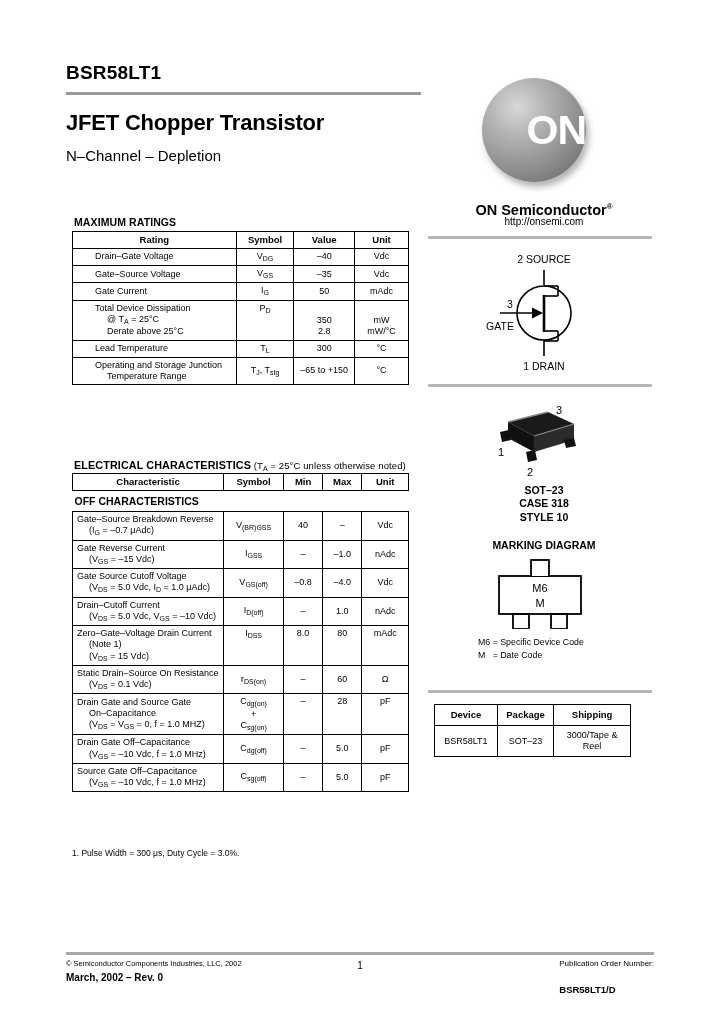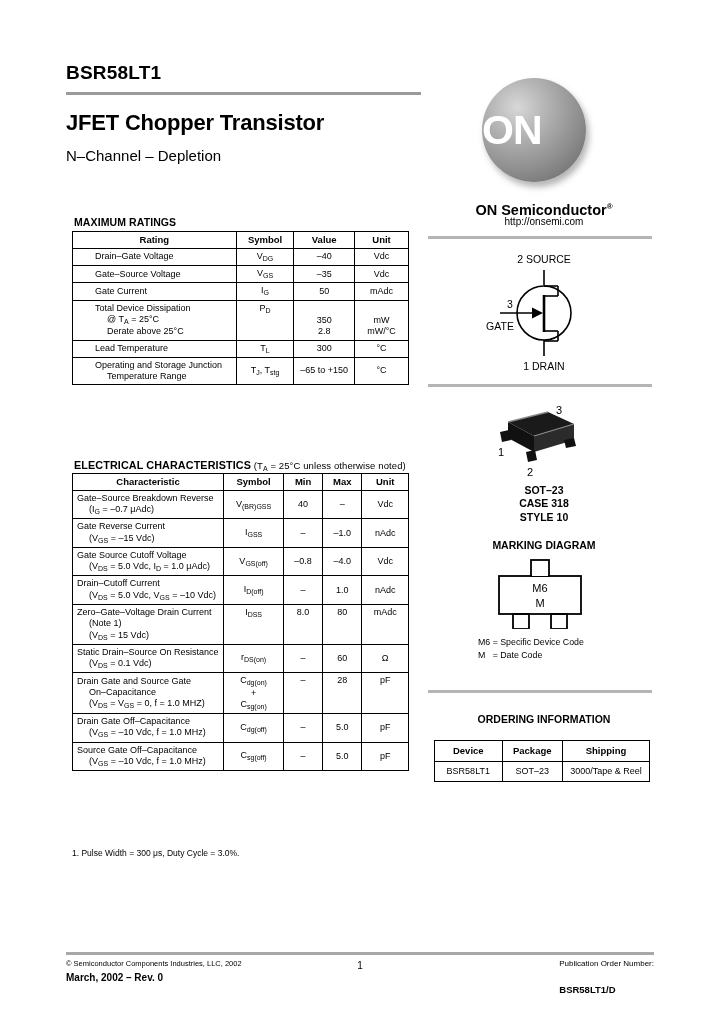--- a/index.html
+++ b/index.html
@@ -72,21 +72,21 @@
   #tbl-elec tr.group { background:#fff; }
 
   .footnote {
     position:absolute; left:72px; top:848px;
     font-size:8.5px;
   }
   .logo-wrap { position:absolute; left:482px; top:78px; width:104px; height:104px; }
   .logo-sphere {
     width:104px; height:104px; border-radius:50%;
     background:radial-gradient(circle at 34% 28%, #d8d8d8 0%, #b4b4b4 28%, #8e8e8e 62%, #6f6f6f 88%, #5e5e5e 100%);
-    display:flex; align-items:center; justify-content:flex-start;
+    display:flex; align-items:center; justify-content:flex-end;
     box-shadow:3px 5px 6px rgba(120,120,120,0.55);
   }
   .logo-sphere span {
     color:#fff; font-weight:bold; font-size:41px; letter-spacing:-1px;
     font-family:"Liberation Sans", sans-serif;
   }
   .brand {
     position:absolute; left:424px; top:202px; width:240px;
     text-align:center; font-size:14.5px; font-weight:bold;
   }
@@ -106,21 +106,21 @@
     position:absolute; left:424px; width:240px; text-align:center;
     font-size:10.5px; font-weight:bold; line-height:1.28;
   }
   #pkg-text { top:484px; }
   #marking-head { position:absolute; left:424px; top:539px; width:240px; text-align:center; font-size:10.5px; font-weight:bold; }
   .mark-legend {
     position:absolute; left:478px; top:636px;
     font-size:8.8px; line-height:1.45; white-space:pre;
   }
   #ordering-head { position:absolute; left:424px; top:707px; width:240px; text-align:center; font-size:10.5px; font-weight:bold;margin-top:6px; }
-  #tbl-order { left:434px; top:740px; width:216px; font-size:9px; }
+  #tbl-order { left:434px; top:704px; width:197px; font-size:9px; }
   #tbl-order td, #tbl-order th { text-align:center; padding:4px 3px; }
 
   
   .rule-foot {
     position:absolute; left:66px; top:952px; width:588px; height:3px; background:#a8a8a8;
   }
   .foot-left { position:absolute; left:66px; top:958px; font-size:7.5px; line-height:1.5; }
   .foot-left .rev { font-size:10px; font-weight:bold; display:block; margin-top:1px; }
   .foot-center { position:absolute; left:0; top:960px; width:720px; text-align:center; font-size:10px; }
   .foot-right { position:absolute; right:66px; top:958px; font-size:8px; line-height:1.5; }
@@ -199,20 +199,23 @@
   <table class="dt" id="tbl-elec">
     <tbody>
         <tr>
       <th style="width:166px">Characteristic</th>
       <th style="width:56px">Symbol</th>
       <th style="width:34px">Min</th>
       <th style="width:34px">Max</th>
       <th style="width:42px">Unit</th>
     </tr>
 
+    <tr class="group">
+      <td colspan="5">OFF CHARACTERISTICS</td>
+    </tr>
 
     <tr>
       <td class="char">
         <span>Gate–Source Breakdown Reverse</span>
         <span class="ind"><span>(I</span><sub>G</sub><span> = –0.7 μAdc)</span></span>
       </td>
       <td class="c"><span>V</span><sub>(BR)GSS</sub></td>
       <td class="c">40</td>
       <td class="c">–</td>
       <td class="c">Vdc</td>

